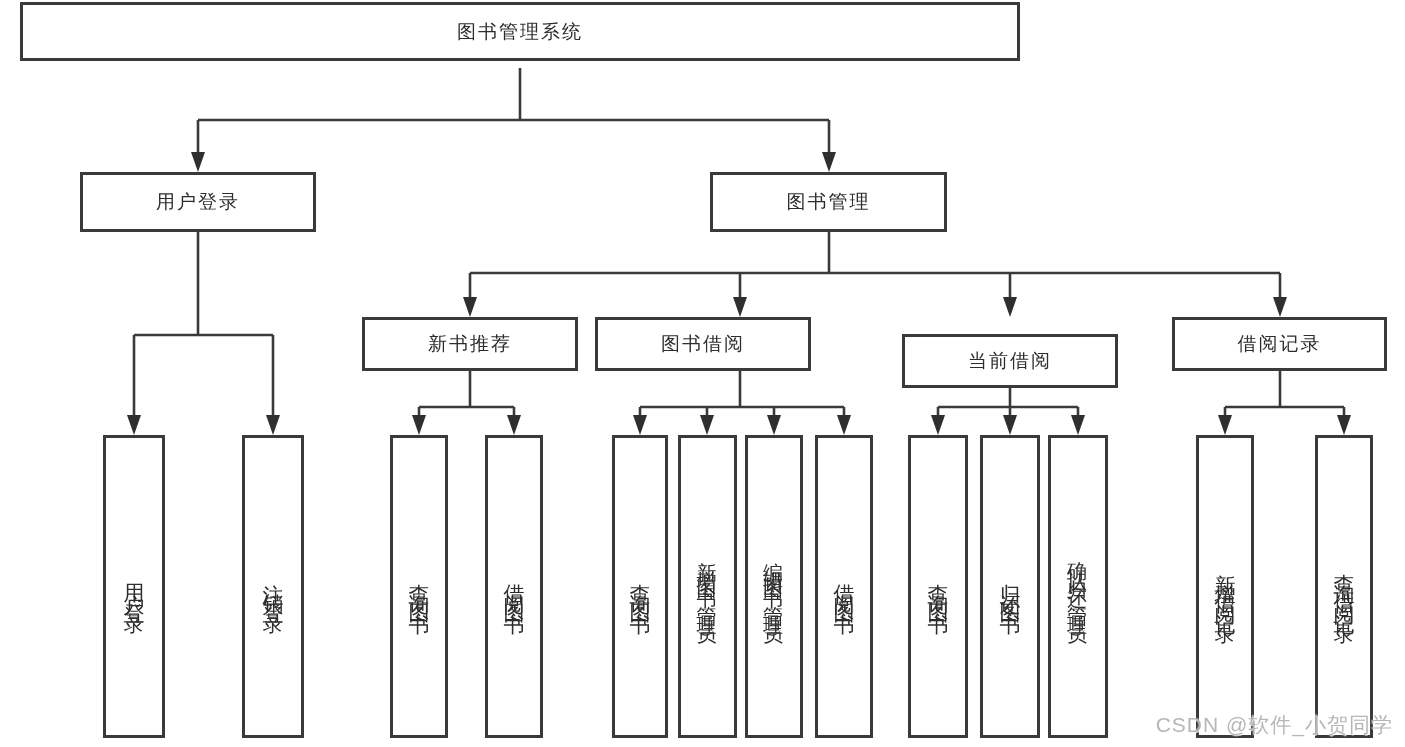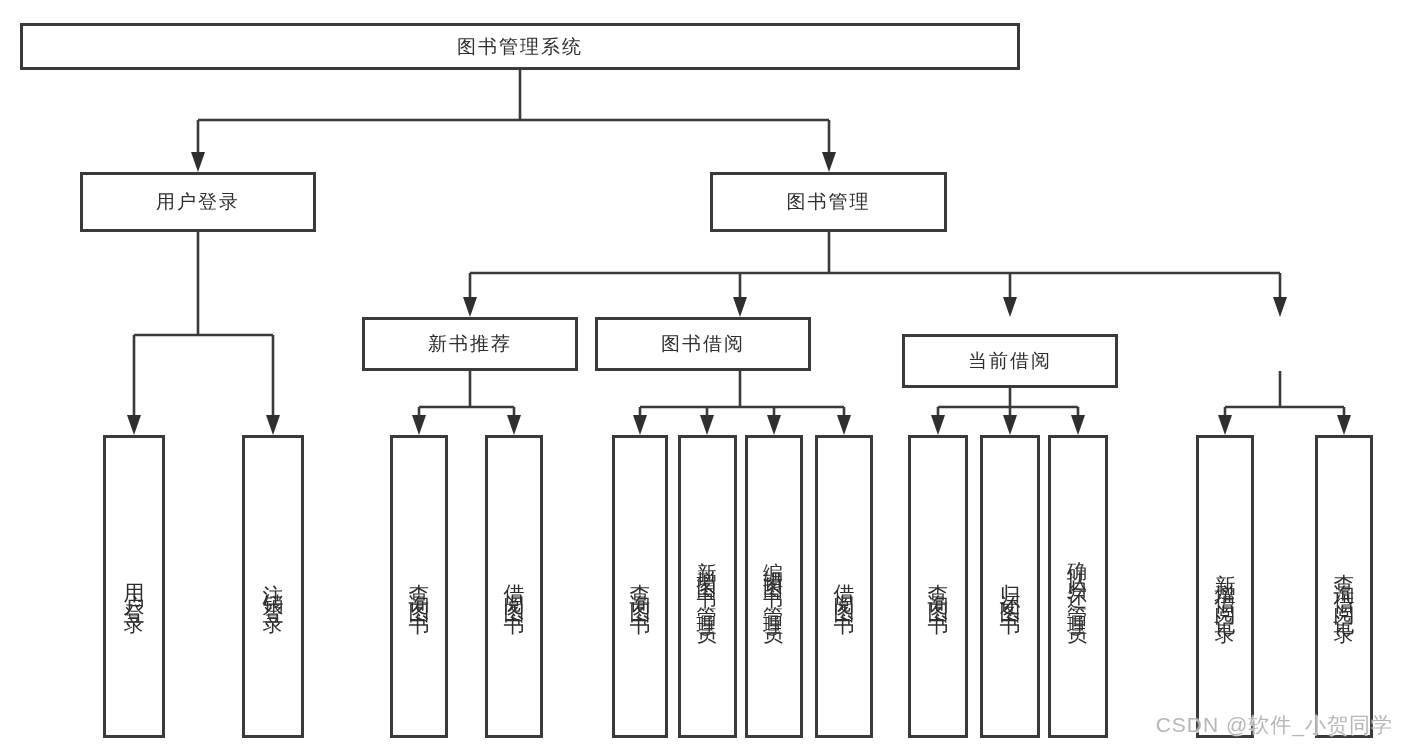--- a/index.html
+++ b/index.html
@@ -7,21 +7,21 @@
     position:relative;width:1405px;height:747px;background:#ffffff;overflow:hidden;
     font-family:"Liberation Sans","DejaVu Sans",sans-serif;color:#2d2d2d;
   }
   #wires{position:absolute;left:0;top:0;z-index:1;}
   .box{
     position:absolute;box-sizing:border-box;background:#ffffff;
     border:3px solid #3a3a3a;display:flex;align-items:center;justify-content:center;
     z-index:2;
   }
   .hbox{font-size:19px;letter-spacing:2px;}
-  .root{left:20px;top:23px;width:1000px;height:47px;}
+  .root{left:20px;top:2px;width:1000px;height:59px;}
   .l2a{left:80px;top:172px;width:236px;height:60px;}
   .l2b{left:710px;top:172px;width:237px;height:60px;}
   .l3{top:317px;height:54px;width:216px;}
   .g0{left:362px;} .g1{left:595px;} .g2{left:902px;margin-top:17px;} .g3{left:1172px;width:215px;}
   .leaf{
     top:435px;height:303px;font-size:21px;
     writing-mode:vertical-rl;text-orientation:mixed;letter-spacing:10px;
   }
   .leaf.long{letter-spacing:9px;font-size:20px;}
   .b0c0{left:103px;width:62px;} .b0c1{left:242px;width:62px;}
@@ -111,20 +111,21 @@
   </svg>
 
   <div class="box hbox root">图书管理系统</div>
 
   <div class="box hbox l2a">用户登录</div>
   <div class="box hbox l2b">图书管理</div>
 
   <div class="box hbox l3 g0">新书推荐</div>
   <div class="box hbox l3 g1">图书借阅</div>
   <div class="box hbox l3 g2">当前借阅</div>
+  <div class="box hbox l3 g3">借阅记录</div>
 
   <div class="box leaf b0c0">用户登录</div>
   <div class="box leaf b0c1">注销登录</div>
 
   <div class="box leaf g0c0">查询图书</div>
   <div class="box leaf g0c1">借阅图书</div>
 
   <div class="box leaf g1c0">查询图书</div>
   <div class="box leaf long g1c1">新增图书（管理员）</div>
   <div class="box leaf long g1c2">编辑图书（管理员）</div>

